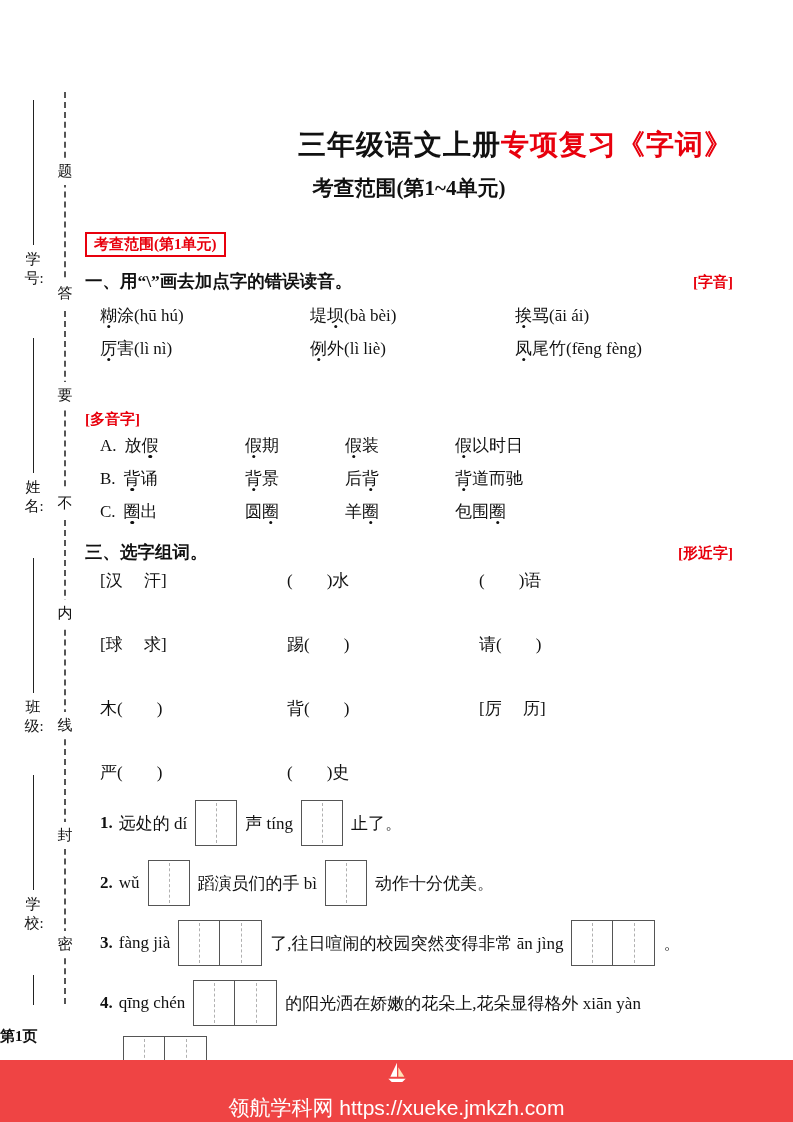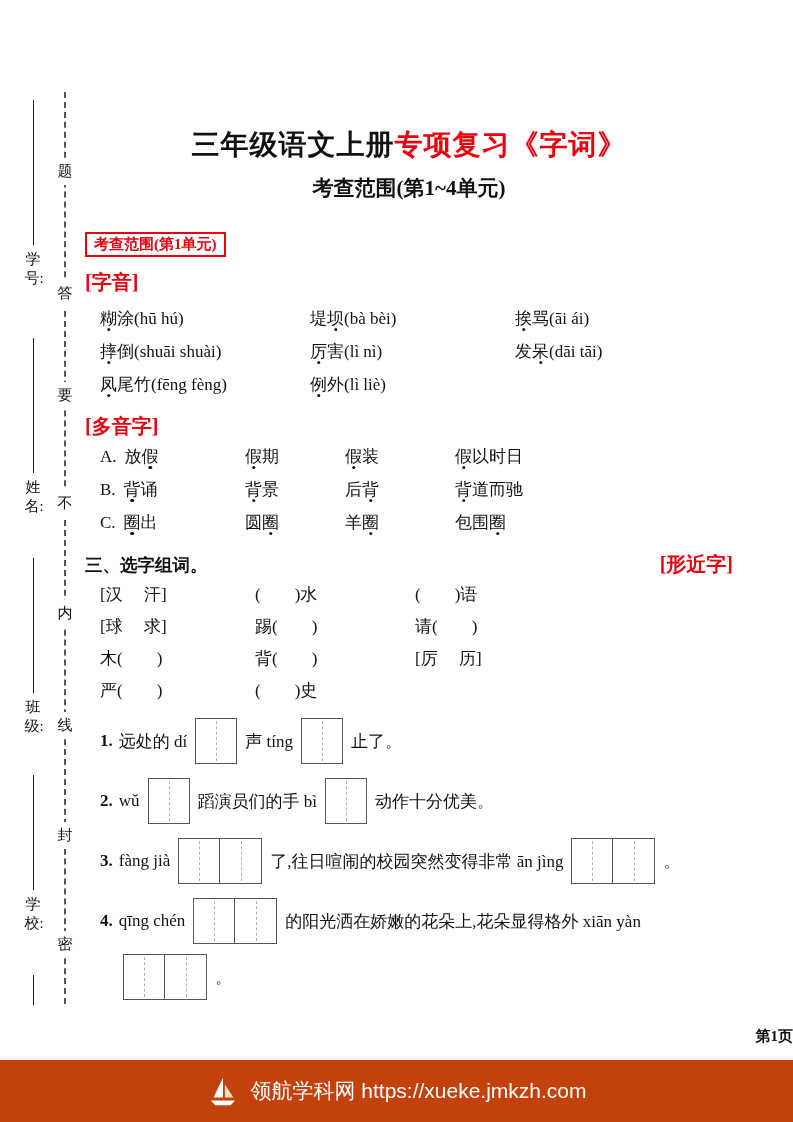--- a/index.html
+++ b/index.html
@@ -10,51 +10,51 @@
     font-family:"Liberation Serif","DejaVu Serif",serif; color:#111; overflow:hidden;
   }
   
   .seal-line { position:absolute; left:64px; top:92px; height:912px; border-left:2px dashed #555; }
   .seal-char { position:absolute; left:65px; transform:translateX(-50%); font-size:15px; background:#fff; padding:4px 1px; }
   .field { position:absolute; left:22px; width:22px; display:flex; flex-direction:column; align-items:center; }
   .fline { border-left:1.5px solid #222; }
   .vlabel { font-size:15px; width:17px; text-align:center; word-break:break-all; line-height:19px; margin-top:5px; }
   
   .content { position:absolute; left:85px; top:0; width:648px; font-size:17px; }
-  .title { margin-top:126px; text-align:center; font-size:28px; font-weight:700; letter-spacing:1px; }
+  .title { margin-top:126px; text-align:right; font-size:28px; font-weight:700; letter-spacing:1px; }
   .title .red { color:var(--red); }
   .subtitle { margin-top:10px; text-align:center; font-size:21px; font-weight:700; }
   .scope-wrap { margin-top:30px; }
   .scope { display:inline-block; border:2px solid var(--red); color:var(--red); font-weight:700; font-size:15px; padding:1px 7px; }
   .sec-head { display:flex; justify-content:space-between; align-items:baseline; margin-top:12px; }
   .sec-title { font-weight:700; font-size:17.5px; }
-  .tag { color:var(--red); font-size:20px; font-weight:700; }
+  .tag { color:var(--red); font-size:15px; font-weight:700; }
   .pre { white-space:pre; }
   .grid { display:grid; padding-left:15px; }
   .g1 { grid-template-columns:210px 205px 1fr; margin-top:6px; }
   .g2 { grid-template-columns:145px 100px 110px 1fr; }
-  .g3 { grid-template-columns:155px 160px 1fr; }
+  .g3 { grid-template-columns:155px 160px 1fr;gap:32px; }
   .cell { height:33px; display:flex; align-items:center; white-space:pre; }
   .g3 .cell { height:32px; }
   .optlabel { margin-right:8px; }
   .dotch { position:relative; }
   .dotch::after {
     content:""; position:absolute; left:50%; bottom:-3px; transform:translateX(-50%);
     width:3.5px; height:3.5px; background:#111; border-radius:50%;
   }
   
   .q4row { display:flex; align-items:center; padding-left:15px; margin-top:10px; min-height:50px; white-space:nowrap; }
   .q4row.cont { padding-left:38px; margin-top:6px; }
   .q4num { font-weight:700; margin-right:6px; }
   .boxgroup { display:inline-flex; margin:0 8px; }
   .wbox { width:42px; height:46px; border:1.2px solid #555; position:relative; background:#fff; }
   .wbox + .wbox { border-left:none; }
   .wbox::after { content:""; position:absolute; left:50%; top:2px; bottom:2px; border-left:1px dashed #b0b0b0; }
   
-  .footer { position:absolute; left:0; right:0; bottom:76px; text-align:right; font-size:15px; font-weight:700; }
+  .footer { position:absolute; left:0; right:0; bottom:76px; text-align:left; font-size:15px; font-weight:700; }
   .banner {
     position:absolute; left:0; right:0; bottom:0; height:62px; background:#b57f4e;
     display:flex; align-items:center; justify-content:center; gap:10px; color:#fff;
     font-size:21px; font-family:"Liberation Sans","DejaVu Sans",sans-serif;
   }
   .logo { width:34px; height:34px; }
 </style>
 </head>
 <body>
 
@@ -95,31 +95,30 @@
     <div class="title">
       <span>三年级语文上册</span><span class="red">专项复习《字词》</span>
     </div>
     <div class="subtitle">考查范围(第1~4单元)</div>
 
     <div class="scope-wrap">
       <span class="scope">考查范围(第1单元)</span>
     </div>
 
     <div class="sec-head">
+      <div class="sec-title"><span>一、</span><span>用“\”画去加点字的错误读音。</span></div>
       <div class="tag">[字音]</div>
     </div>
     <div class="grid g1">
       <div class="cell"><span class="word"><span></span><span class="dotch">糊</span><span>涂(hū hú)</span></span></div>
       <div class="cell"><span class="word"><span>堤</span><span class="dotch">坝</span><span>(bà bèi)</span></span></div>
       <div class="cell"><span class="word"><span></span><span class="dotch">挨</span><span>骂(āi ái)</span></span></div>
-      <div class="cell"><span class="word"><span></span><span class="dotch">摔</span><span>倒(shuāi shuài)</span></span></div>
       <div class="cell"><span class="word"><span></span><span class="dotch">厉</span><span>害(lì nì)</span></span></div>
-      <div class="cell"><span class="word"><span>发</span><span class="dotch">呆</span><span>(dāi tāi)</span></span></div>
+      <div class="cell"><span class="word"><span></span><span class="dotch">例</span><span>外(lì liè)</span></span></div>
       <div class="cell"><span class="word"><span></span><span class="dotch">凤</span><span>尾竹(fēng fèng)</span></span></div>
-      <div class="cell"><span class="word"><span></span><span class="dotch">例</span><span>外(lì liè)</span></span></div>
       <div class="cell"></div>
     </div>
 
     <div class="sec-head">
       <div class="tag">[多音字]</div>
     </div>
     <div class="grid g2">
       <div class="cell"><span class="optlabel">A.</span><span class="word"><span>放</span><span class="dotch">假</span><span></span></span></div>
       <div class="cell"><span class="word"><span></span><span class="dotch">假</span><span>期</span></span></div>
       <div class="cell"><span class="word"><span></span><span class="dotch">假</span><span>装</span></span></div>
@@ -212,21 +211,21 @@
           <span class="wbox"></span>
           <span class="wbox"></span>
         </span>
       <span>。</span>
     </div>
 
   </div>
 
   <div class="footer">第1页</div>
 
-  <div class="banner" style="background: #c2410c;">
+  <div class="banner" style="background: #ef4444; flex-direction: column;">
     <svg class="logo" viewBox="0 0 36 36" aria-hidden="true">
       <path d="M8 25 L18 4 L18 25 Z" fill="#ffffff"></path>
       <path d="M20 11 L29 25 L20 25 Z" fill="#ffe2b8"></path>
       <path d="M5 28 L31 28 L26 33 L10 33 Z" fill="#ffffff"></path>
     </svg>
     <span>领航学科网 https://xueke.jmkzh.com</span>
   </div>
 
 </div>
 

